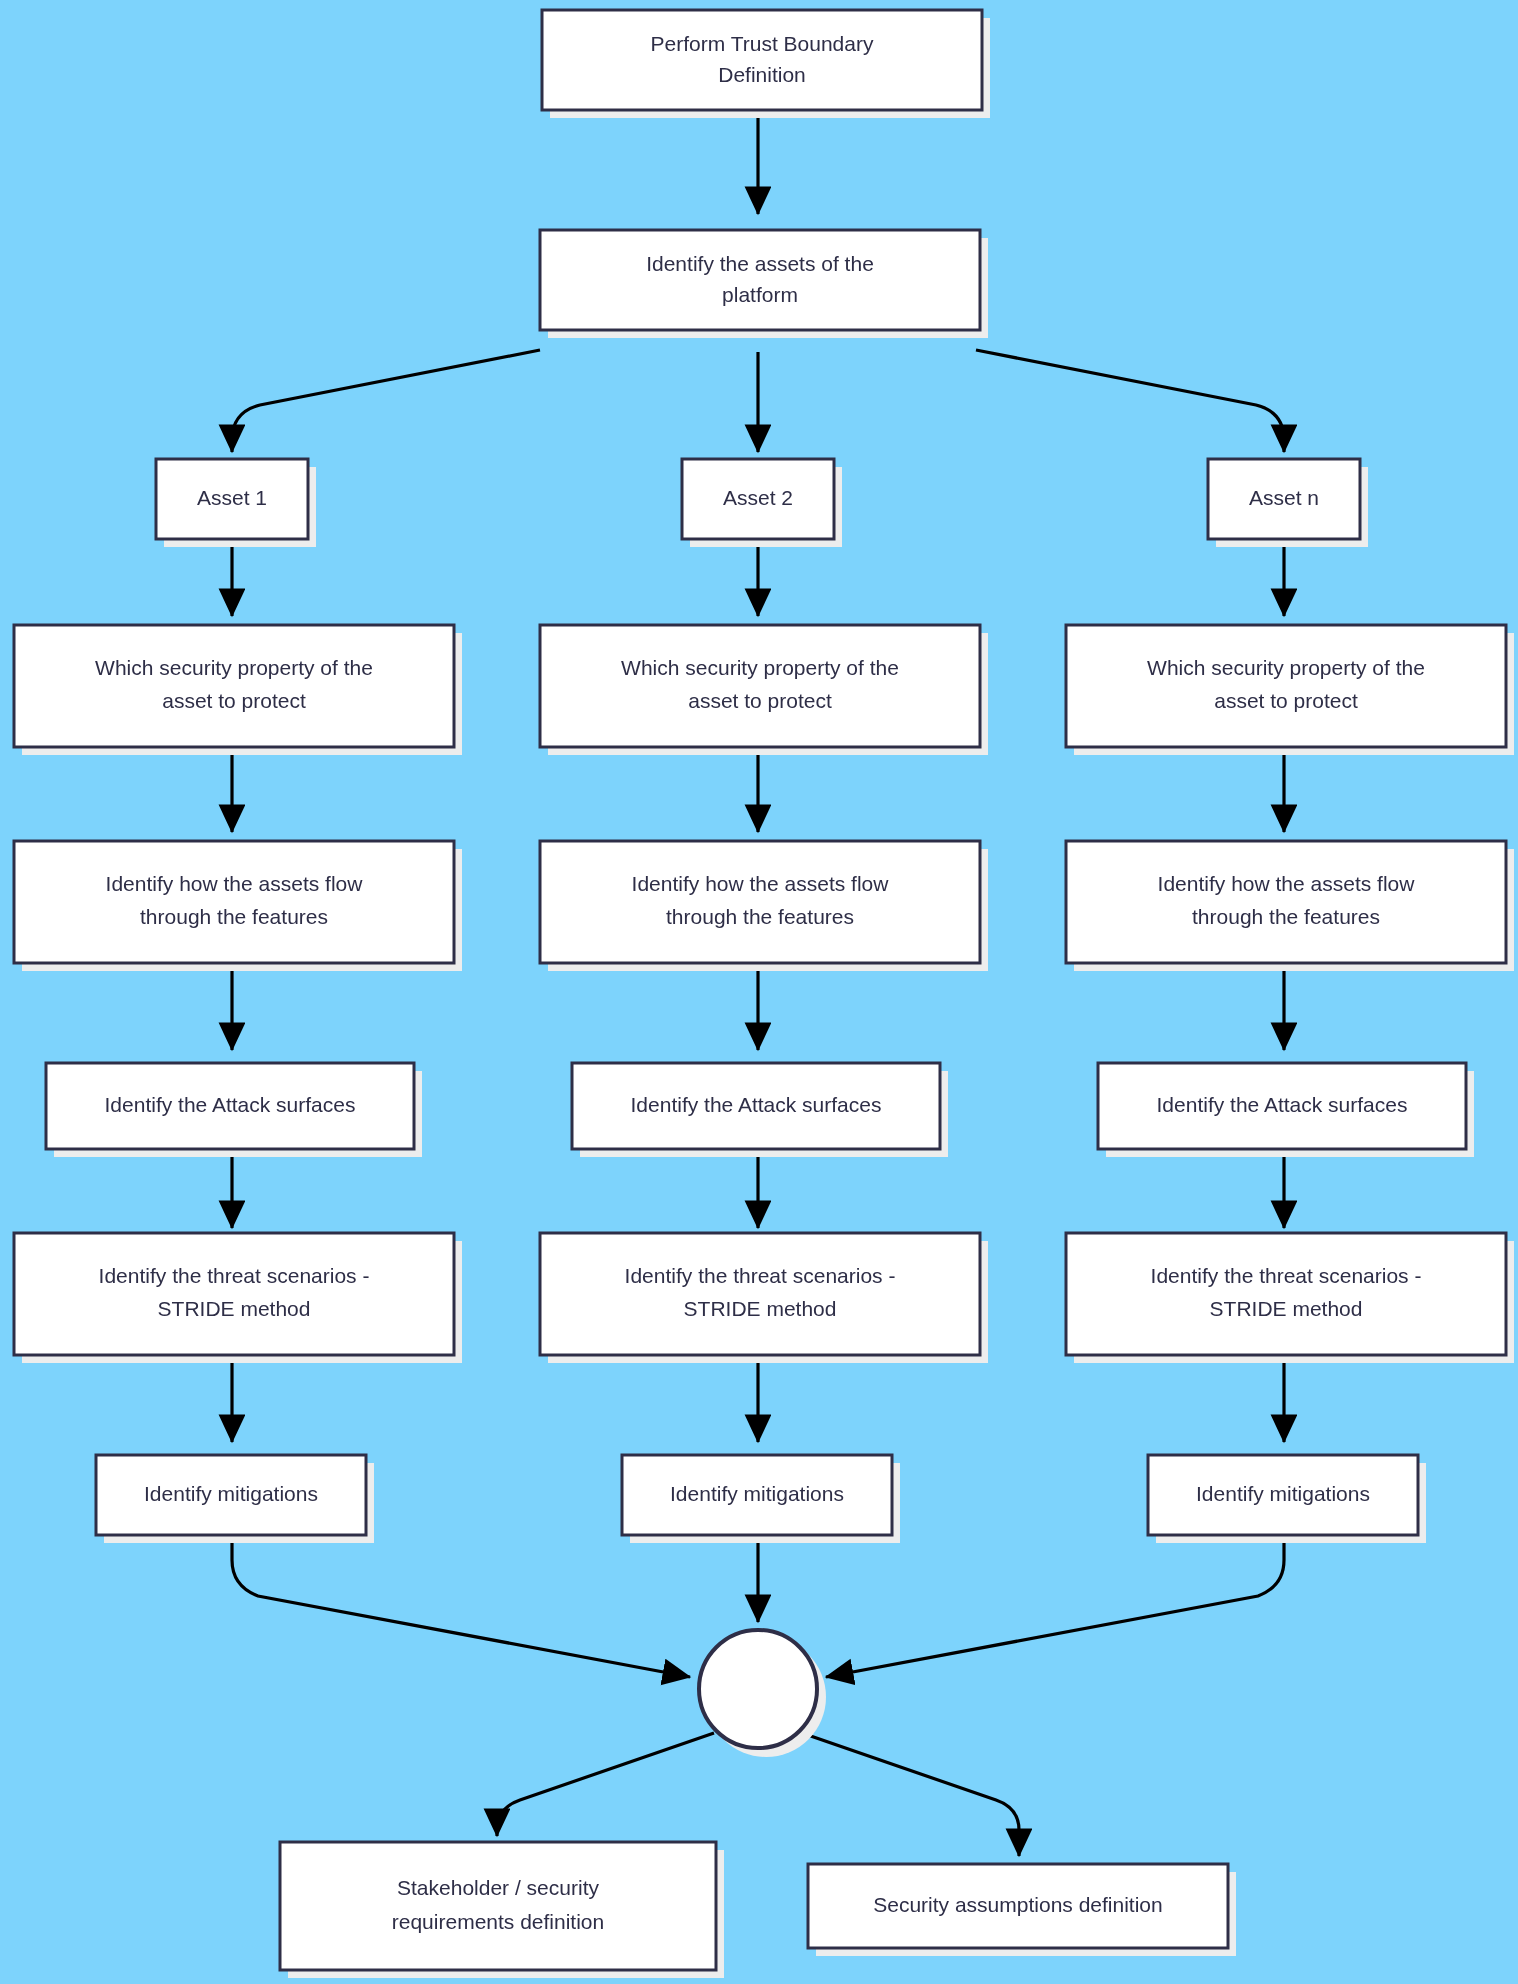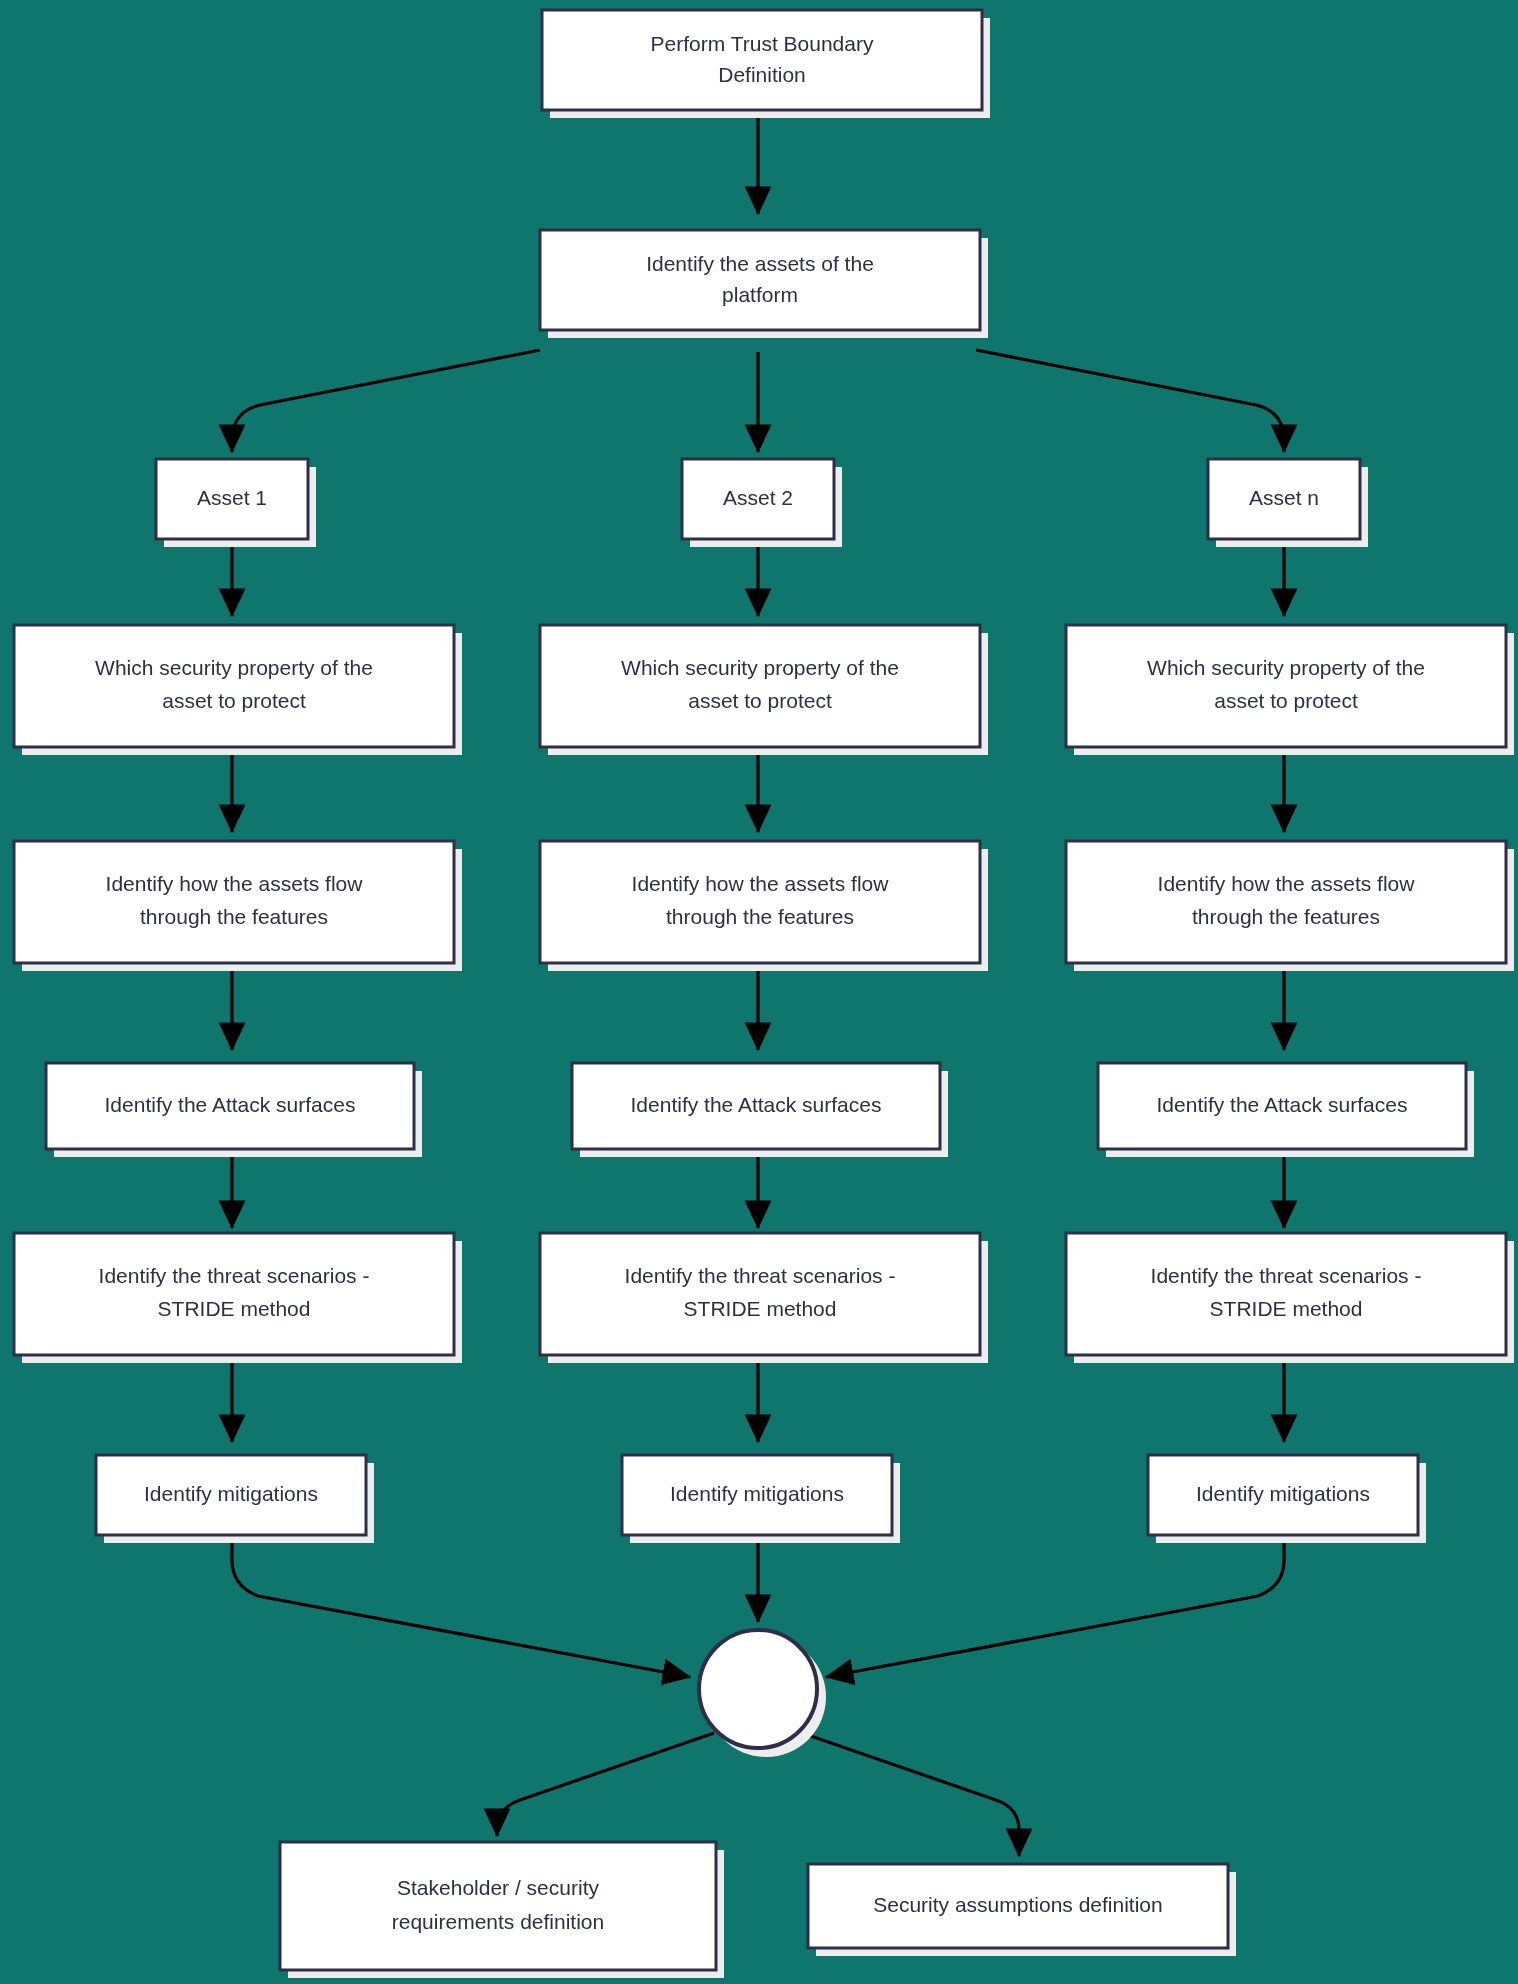--- a/index.html
+++ b/index.html
@@ -10,21 +10,21 @@
   body {
     width: 1518px;
     height: 1984px;
     font-family: "Liberation Sans", sans-serif;
     overflow: hidden;
   }
   #diagram-root {
     position: relative;
     width: 1518px;
     height: 1984px;
-    background: #0f766e;
+    background: #7dd3fc;
   }
   svg.flow {
     position: absolute;
     top: 0;
     left: 0;
     width: 1518px;
     height: 1984px;
     display: block;
   }
   .node-rect {

